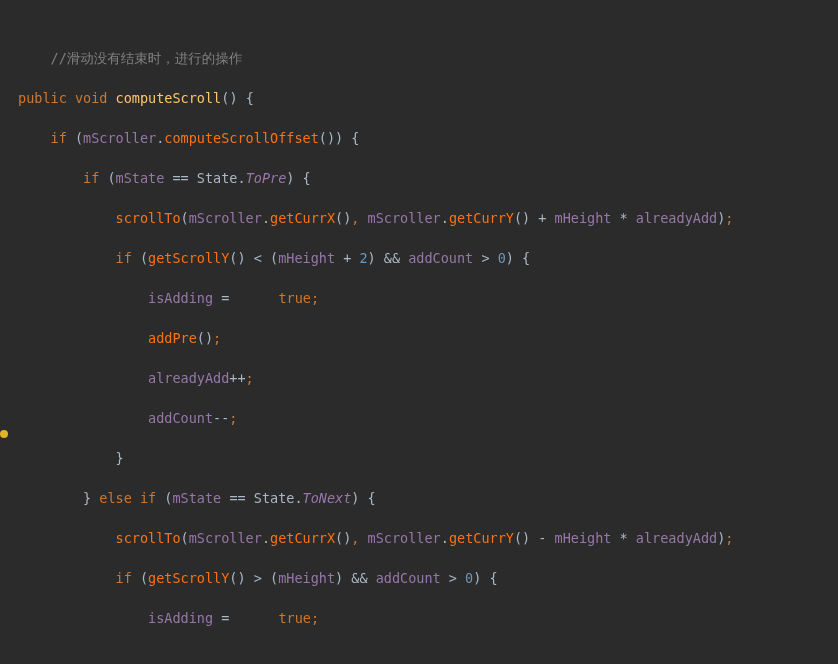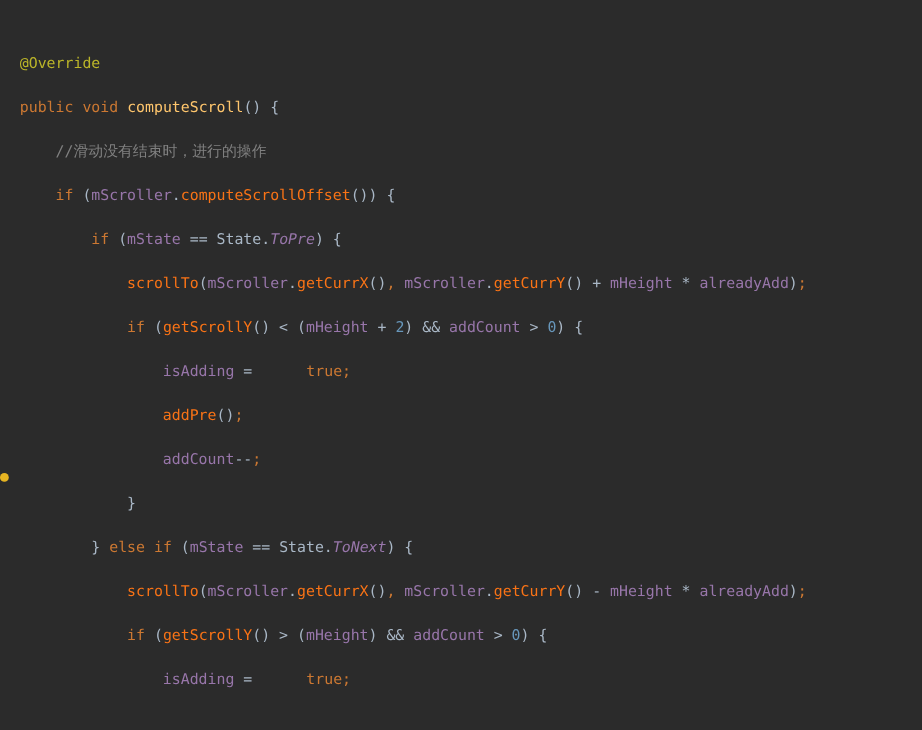--- a/index.html
+++ b/index.html
@@ -40,29 +40,29 @@
     height: 8px;
     background: #e6b422;
     border-radius: 50%;
   }
 </style>
 </head>
 <body>
 
 <div class="editor">
 <div class="gutter-dot"></div>
-<div class="line"><span class="t-ann">@Override</span></div>
+<div class="line"><span>    </span><span class="t-cmt">//滑动没有结束时，进行的操作</span></div>
 <div class="line"><span class="t-key">public</span> <span class="t-key">void</span> <span class="t-fdecl">computeScroll</span><span class="t-paren">() {</span></div>
-<div class="line"><span>    </span><span class="t-cmt">//滑动没有结束时，进行的操作</span></div>
 <div class="line"><span>    </span><span class="t-key">if</span> (<span class="t-id">mScroller</span>.<span class="t-call">computeScrollOffset</span>()) {</div>
 <div class="line"><span>        </span><span class="t-key">if</span> (<span class="t-id">mState</span> == <span class="t-var">State</span>.<span class="t-static">ToPre</span>) {</div>
 <div class="line"><span>            </span><span class="t-call">scrollTo</span>(<span class="t-id">mScroller</span>.<span class="t-call">getCurrX</span>()<span class="t-key">,</span> <span class="t-id">mScroller</span>.<span class="t-call">getCurrY</span>() + <span class="t-id">mHeight</span> * <span class="t-id">alreadyAdd</span>)<span class="t-key">;</span></div>
 <div class="line"><span>            </span><span class="t-key">if</span> (<span class="t-call">getScrollY</span>() &lt; (<span class="t-id">mHeight</span> + <span class="t-num">2</span>) &amp;&amp; <span class="t-id">addCount</span> &gt; <span class="t-num">0</span>) {</div>
 <div class="line"><span>                </span><span class="t-id">isAdding</span> = <span class="t-bool">true</span><span class="t-key">;</span></div>
 <div class="line"><span>                </span><span class="t-call">addPre</span>()<span class="t-key">;</span></div>
+<div class="line"><span>                </span><span class="t-id">alreadyAdd</span>++<span class="t-key">;</span></div>
 <div class="line"><span>                </span><span class="t-id">addCount</span>--<span class="t-key">;</span></div>
 <div class="line"><span>            </span>}</div>
 <div class="line"><span>        </span>} <span class="t-key">else</span> <span class="t-key">if</span> (<span class="t-id">mState</span> == <span class="t-var">State</span>.<span class="t-static">ToNext</span>) {</div>
 <div class="line"><span>            </span><span class="t-call">scrollTo</span>(<span class="t-id">mScroller</span>.<span class="t-call">getCurrX</span>()<span class="t-key">,</span> <span class="t-id">mScroller</span>.<span class="t-call">getCurrY</span>() - <span class="t-id">mHeight</span> * <span class="t-id">alreadyAdd</span>)<span class="t-key">;</span></div>
 <div class="line"><span>            </span><span class="t-key">if</span> (<span class="t-call">getScrollY</span>() &gt; (<span class="t-id">mHeight</span>) &amp;&amp; <span class="t-id">addCount</span> &gt; <span class="t-num">0</span>) {</div>
 <div class="line"><span>                </span><span class="t-id">isAdding</span> = <span class="t-bool">true</span><span class="t-key">;</span></div>
 
 
 
 

